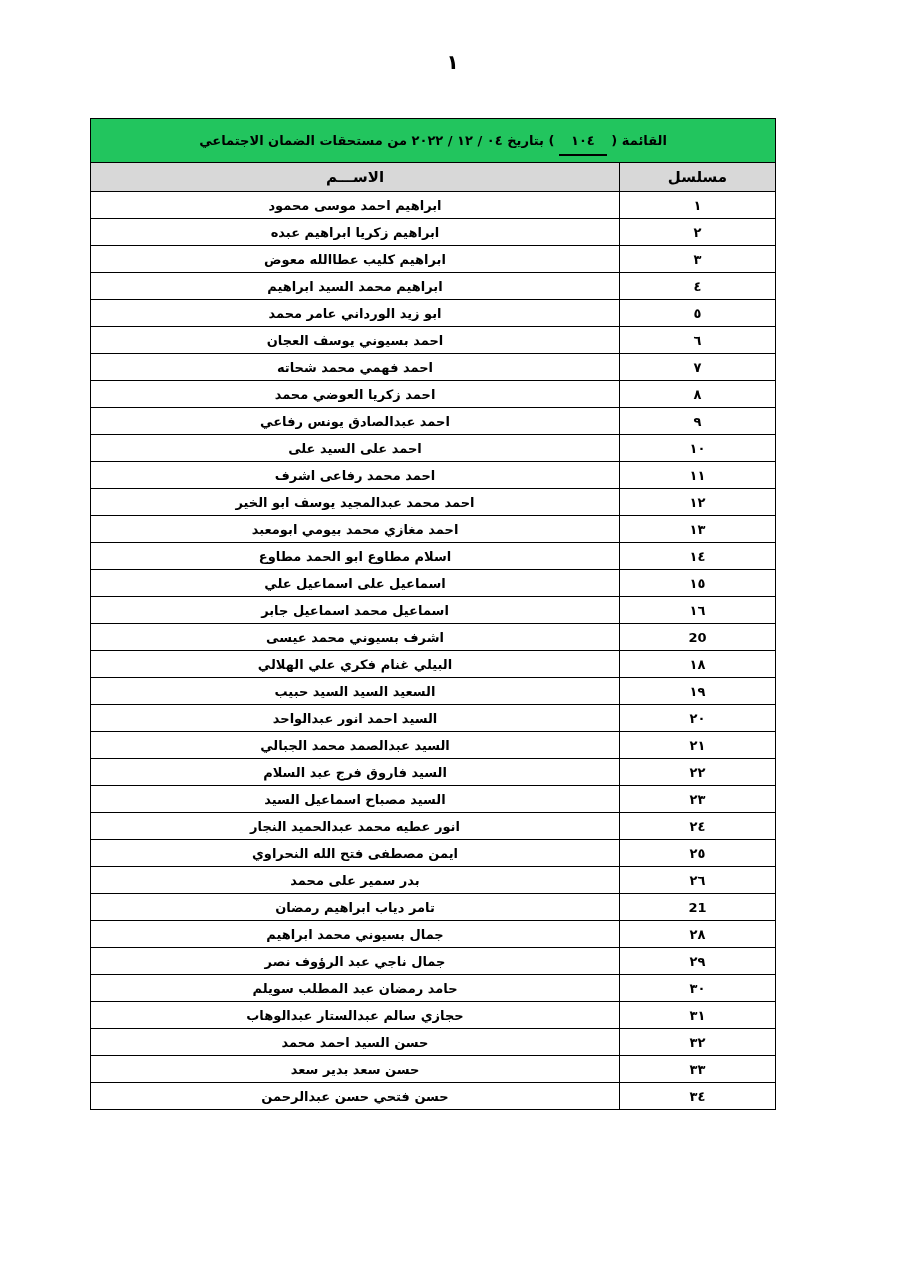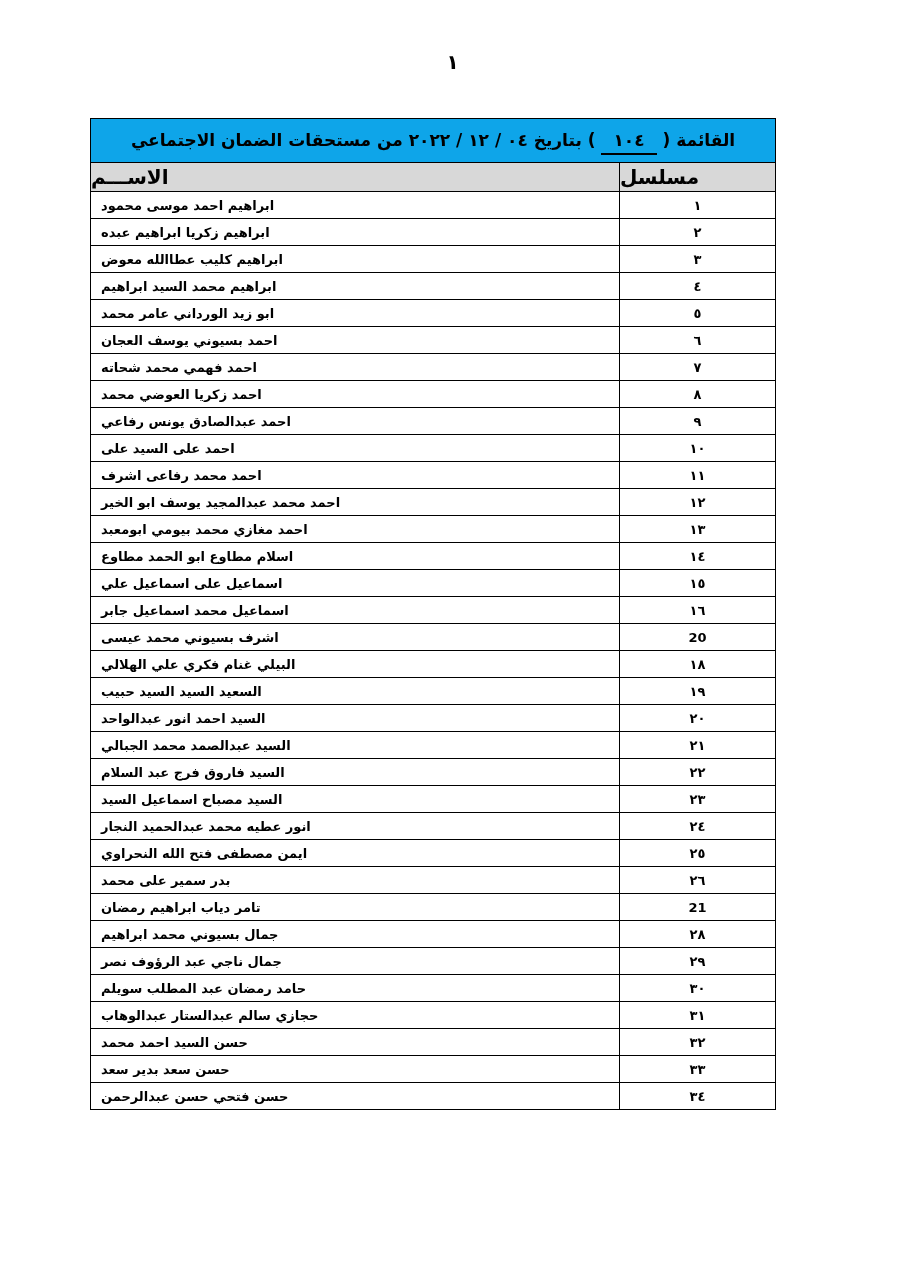--- a/index.html
+++ b/index.html
@@ -23,24 +23,24 @@
     position:absolute;
     top:118px;
     right:129px;
     width:686px;
     direction:rtl;
   }
   .header-box {
     border:1px solid #000;
     text-align:center;
     font-weight:bold;
-    font-size:17px;
+    font-size:13px;
     line-height:31px;
     padding:6px 10px;
-    background:#0ea5e9;
+    background:#22c55e;
   }
   .underlined {
     display:inline-block;
     border-bottom:2px solid #000;
     padding:0 12px 1px 12px;
     line-height:24px;
   }
   table.names-table {
     width:100%;
     border-collapse:collapse;
@@ -52,29 +52,29 @@
     border:1px solid #000;
     font-weight:bold;
     vertical-align:middle;
     overflow:hidden;
     white-space:nowrap;
   }
   th.serial-col { width:156px;margin-top:19px; }
   table.names-table th {
     background:#d8d8d8;
     height:29px;
-    font-size:20px;
-    text-align:left;
+    font-size:15px;
+    text-align:center;
   }
   table.names-table td {
     height:27px;
     font-size:13px;
   }
   td.serial-cell { text-align:center; font-size:13px; }
-  td.name-cell { text-align:left; padding:0 10px; }
+  td.name-cell { text-align:center; padding:0 10px; }
 </style>
 </head>
 <body>
 
 <div class="page">
 
   <div class="page-number">١</div>
 
   <div class="doc">
 

